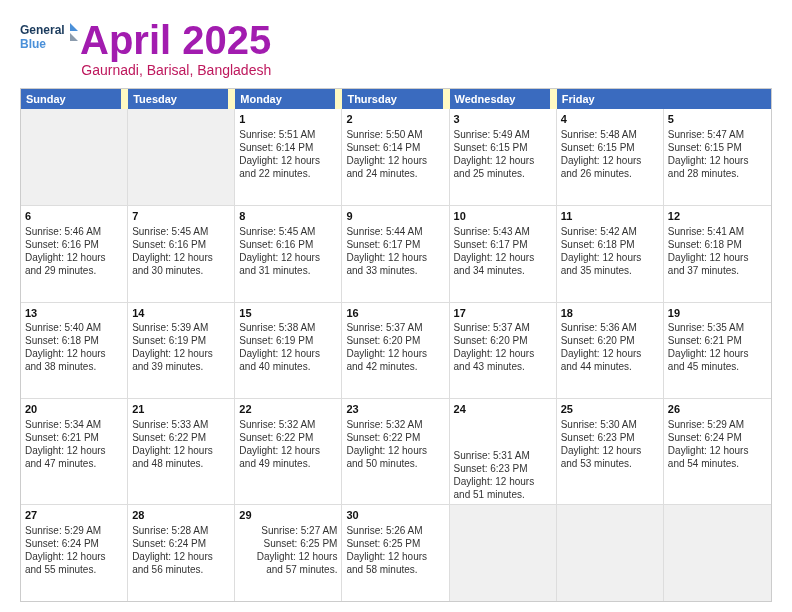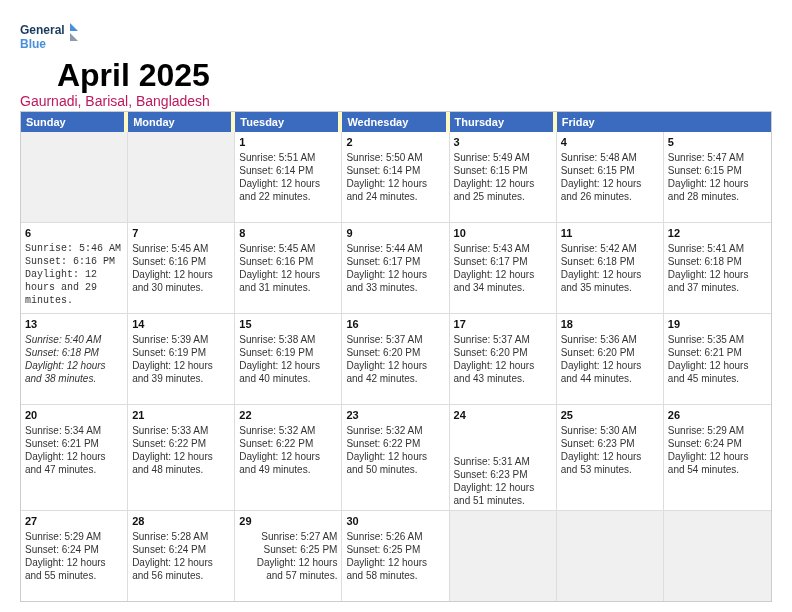--- a/index.html
+++ b/index.html
@@ -14,35 +14,34 @@
       width: 792px;
       height: 612px;
       padding: 18px 20px 10px 20px;
       display: flex;
       flex-direction: column;
     }
     .header {
       display: flex;
       align-items: flex-start;
       justify-content: flex-start;
-      margin-bottom: 2px;
-      flex-direction: column;
+      margin-bottom: 10px;
     }
     .logo {
       display: flex;
       align-items: center;
       gap: 4px;
     }
     .title-block {
       text-align: right;
     }
     .main-title {
-      font-size: 32px;
+      font-size: 40px;
       font-weight: bold;
-      color: #000000;
+      color: #a21caf;
       line-height: 1.1;
     }
     .sub-title {
       font-size: 14px;
       color: #be185d;
     }
     .calendar {
       flex: 1;
       display: flex;
       flex-direction: column;
@@ -52,21 +51,21 @@
       display: grid;
       grid-template-columns: repeat(7, 1fr);
       background: #3a6bbf;
     }
     .cal-header-cell {
       color: #fff;
       font-size: 11px;
       font-weight: bold;
       padding: 4px 5px;
       text-align: left;
-      border-right: 4px solid #fef9c3;
+      border-right: 7px solid #fef9c3;
     }
     .cal-header-cell:last-child { border-right: none; }
     .cal-body {
       flex: 1;
       display: flex;
       flex-direction: column;
     }
     .cal-row {
       display: grid;
       grid-template-columns: repeat(7, 1fr);
@@ -115,24 +114,24 @@
 </div>
     <div class="title-block">
       <div class="main-title">April 2025</div>
       <div class="sub-title">Gaurnadi, Barisal, Bangladesh</div>
     </div>
   </div>
 
   <div class="calendar">
     <div class="cal-header">
     <div class="cal-header-cell">Sunday</div>
+        <div class="cal-header-cell">Tuesday</div>
         <div class="cal-header-cell">Monday</div>
-        <div class="cal-header-cell">Tuesday</div>
+        <div class="cal-header-cell">Thursday</div>
         <div class="cal-header-cell">Wednesday</div>
-        <div class="cal-header-cell">Thursday</div>
         <div class="cal-header-cell">Friday</div>
       </div>
     <div class="cal-body">
     <div class="cal-row">
           <div class="cal-cell shaded empty"></div>
           <div class="cal-cell shaded empty"></div>
           <div class="cal-cell">
             <span class="day-num">1</span>
             <div class="cell-text" style="white-space: pre-line;">Sunrise: 5:51 AM
 Sunset: 6:14 PM
@@ -159,21 +158,21 @@
           <div class="cal-cell">
             <span class="day-num">5</span>
             <div class="cell-text" style="white-space: pre-line;">Sunrise: 5:47 AM
 Sunset: 6:15 PM
 Daylight: 12 hours and 28 minutes.</div>
           </div>
         </div>
         <div class="cal-row">
           <div class="cal-cell">
             <span class="day-num">6</span>
-            <div class="cell-text" style="white-space: pre-line; font-family: Liberation Mono, monospace;">Sunrise: 5:46 AM
+            <div class="cell-text" style="white-space: pre-line;">Sunrise: 5:46 AM
 Sunset: 6:16 PM
 Daylight: 12 hours and 29 minutes.</div>
           </div>
           <div class="cal-cell">
             <span class="day-num">7</span>
             <div class="cell-text" style="white-space: pre-line;">Sunrise: 5:45 AM
 Sunset: 6:16 PM
 Daylight: 12 hours and 30 minutes.</div>
           </div>
           <div class="cal-cell">
@@ -203,21 +202,21 @@
           <div class="cal-cell">
             <span class="day-num">12</span>
             <div class="cell-text" style="white-space: pre-line;">Sunrise: 5:41 AM
 Sunset: 6:18 PM
 Daylight: 12 hours and 37 minutes.</div>
           </div>
         </div>
         <div class="cal-row">
           <div class="cal-cell">
             <span class="day-num">13</span>
-            <div class="cell-text" style="white-space: pre-line; font-style: italic;">Sunrise: 5:40 AM
+            <div class="cell-text" style="white-space: pre-line;">Sunrise: 5:40 AM
 Sunset: 6:18 PM
 Daylight: 12 hours and 38 minutes.</div>
           </div>
           <div class="cal-cell">
             <span class="day-num">14</span>
             <div class="cell-text" style="white-space: pre-line;">Sunrise: 5:39 AM
 Sunset: 6:19 PM
 Daylight: 12 hours and 39 minutes.</div>
           </div>
           <div class="cal-cell">

